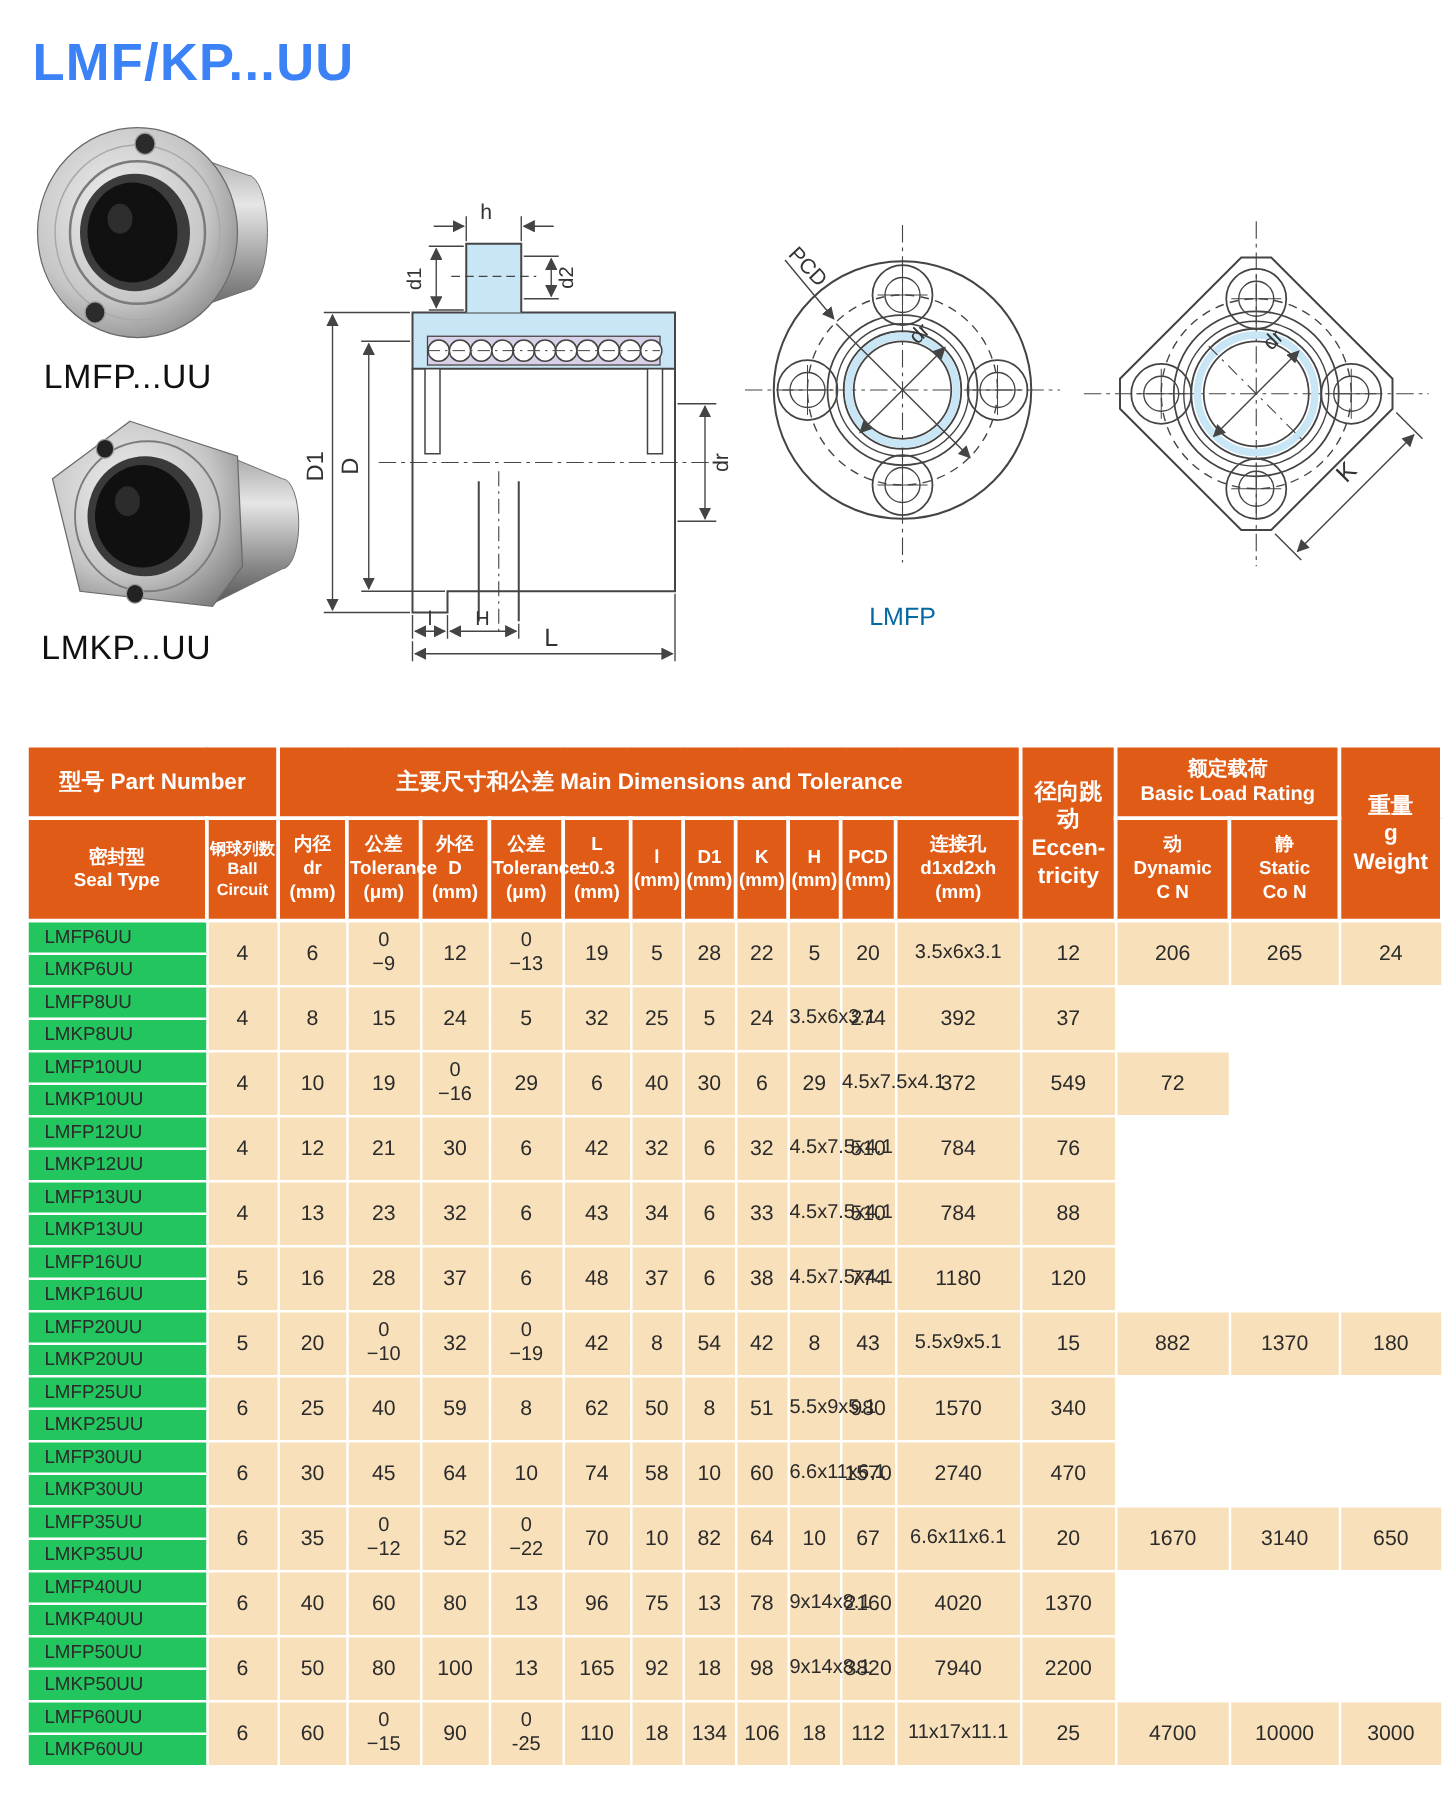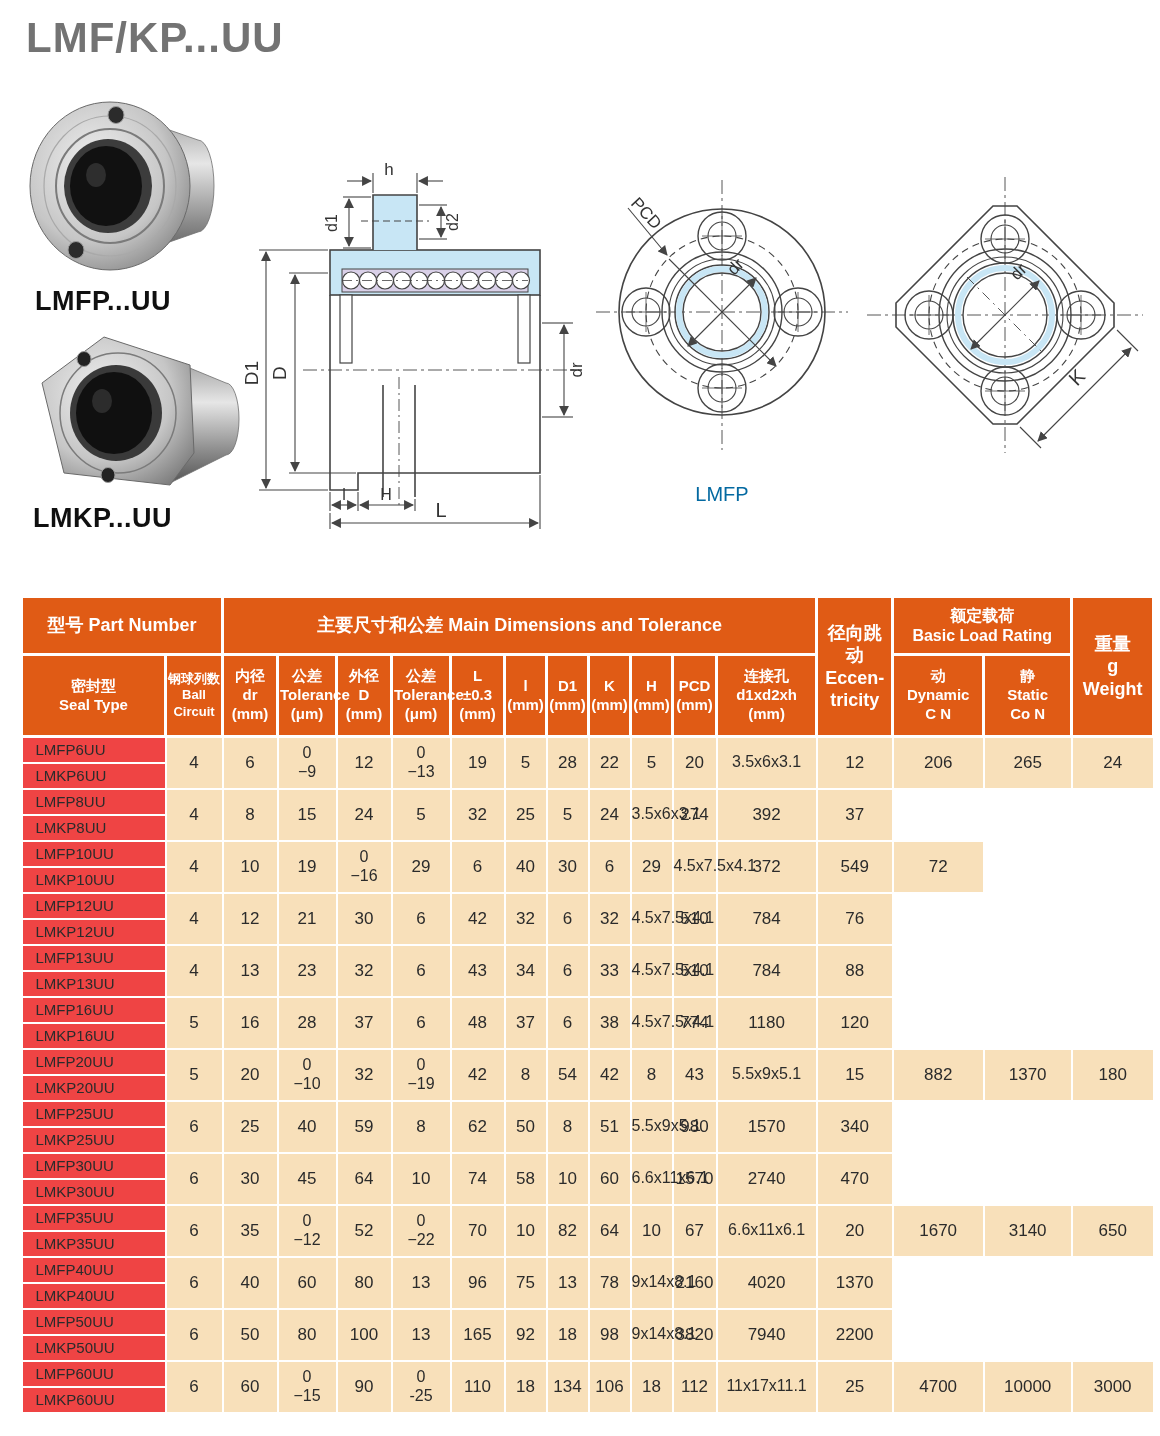--- a/index.html
+++ b/index.html
@@ -1,36 +1,36 @@
 <!DOCTYPE html>
 <html><head>
 <meta charset="utf-8">
 <style>
   html,body{margin:0;padding:0;background:#fff;}
   #page{position:relative;width:1160px;height:1436px;background:#ffffff;
         font-family:"Liberation Sans",sans-serif;color:#2b2b2b;overflow:hidden;}
-  #title{position:absolute;left:26px;top:14px;font-size:42px;font-weight:bold;
-         color:#737373;letter-spacing:1px;}
-  .plabel{position:absolute;font-size:27px;font-weight:bold;color:#101010;letter-spacing:.5px;}
+  #title{position:absolute;left:26px;top:26px;font-size:42px;font-weight:bold;
+         color:#3b82f6;letter-spacing:1px;}
+  .plabel{position:absolute;font-size:27px;font-weight:normal;color:#101010;letter-spacing:.5px;}
   .dcap{position:absolute;font-size:20px;color:#0369a1;text-align:center;}
   .abs{position:absolute;}
   
   table{position:absolute;left:20px;top:595px;width:1120px;border-collapse:collapse;
         table-layout:fixed;}
   th{background:#E05B15;color:#fff;border:3px solid #ffffff;text-align:center;
      vertical-align:middle;white-space:pre-line;font-weight:bold;line-height:1.25;}
   tr.h1 th{font-size:18px;}
   tr.h2 th{font-size:15px;}
   th.tolh{font-size:12px;margin-left:26px;}
   th.lh{font-size:14px;}
   th.span2{font-size:15px;}
   thead tr.h1{height:58px;} thead tr.h2{height:82px;}
   td{background:#F8E0BA;border:2px solid #ffffff;text-align:center;vertical-align:middle;
      font-size:17px;line-height:1.05;padding:0;}
-  td.pn{background:#ef4444;text-align:left;padding-left:13px;font-size:15px;}
+  td.pn{background:#22c55e;text-align:left;padding-left:13px;font-size:15px;}
   td.pf{border-bottom:1px solid rgba(255,255,255,.85);}
   td.tol{white-space:pre-line;font-size:16px;line-height:1.15;}
   td.holes{font-size:16px;}
   tbody tr{height:26px;}
   
   svg text{fill:#333;font-family:"Liberation Sans",sans-serif;}
 </style>
 </head>
 <body>
 

